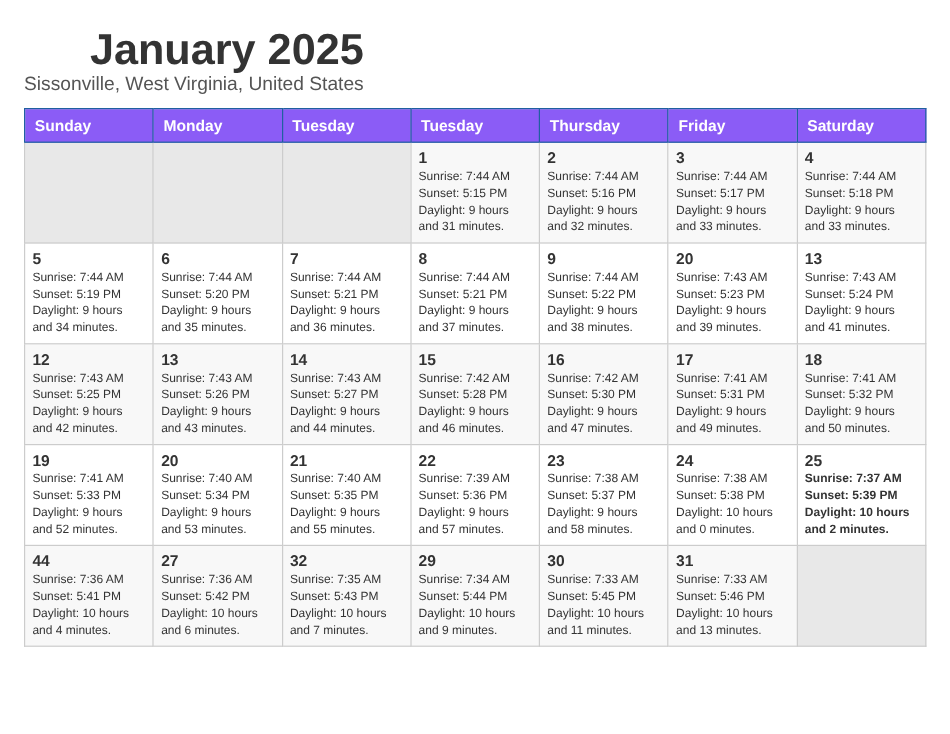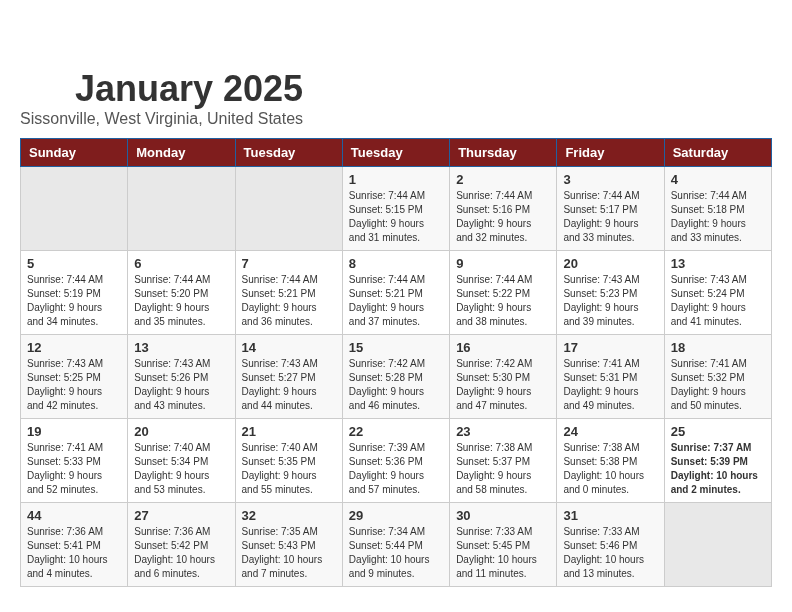--- a/index.html
+++ b/index.html
@@ -27,38 +27,37 @@
       line-height: 1.1;
     }
     .logo-general { color: #333; }
     .logo-blue { color: #1a5fa8; }
     .logo-icon {
       width: 36px;
       height: 28px;
     }
     .title-section {
       text-align: right;
-      margin-top: 48px;
     }
     .calendar-title {
       font-size: 36px;
       font-weight: bold;
       color: #333;
     }
     .calendar-subtitle {
       font-size: 16px;
       color: #555;
     }
     table {
       width: 100%;
       border-collapse: collapse;
       border: 1px solid #ccc;
     }
     thead tr th {
-      background-color: #7f1d1d;
+      background-color: #8b5cf6;
       color: #fff;
       font-size: 13px;
       font-weight: bold;
       padding: 6px 8px;
       text-align: left;
       border: 1px solid #2060a0;
     }
     tbody tr td {
       vertical-align: top;
       border: 1px solid #ccc;

